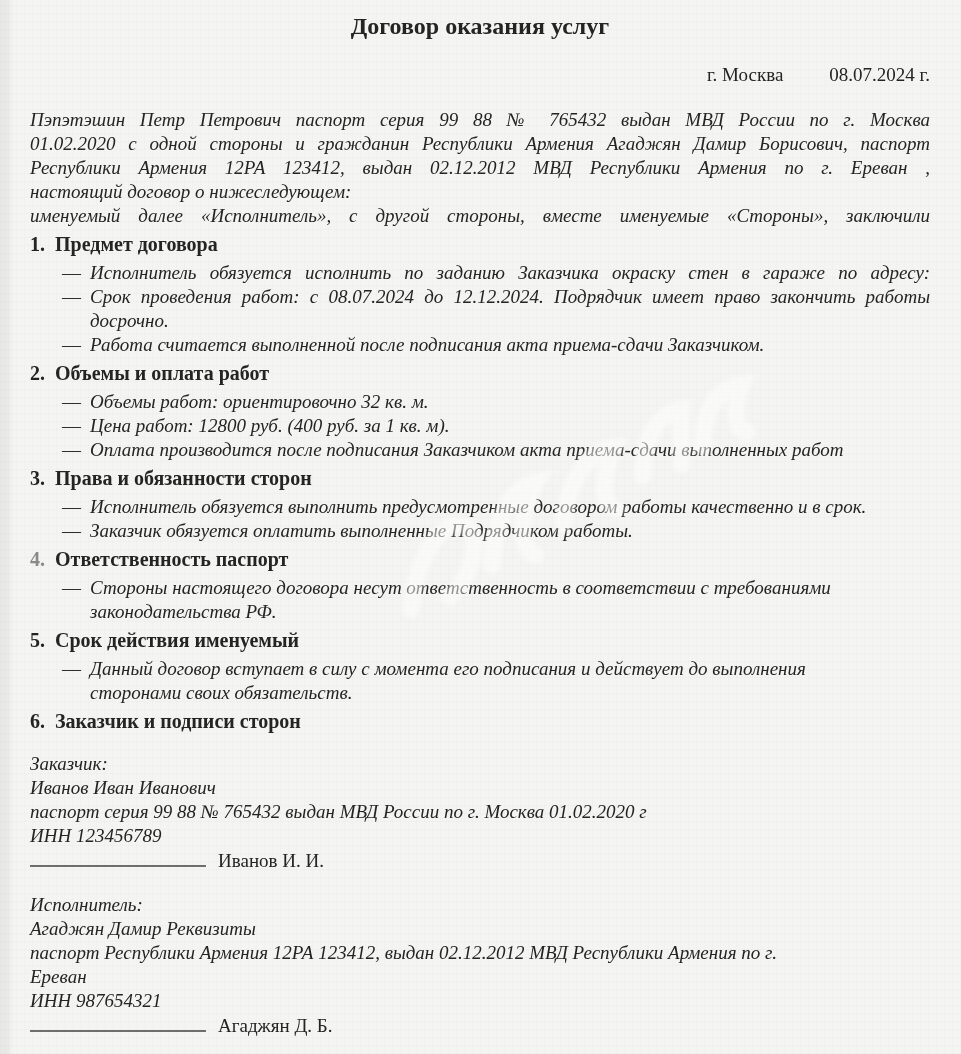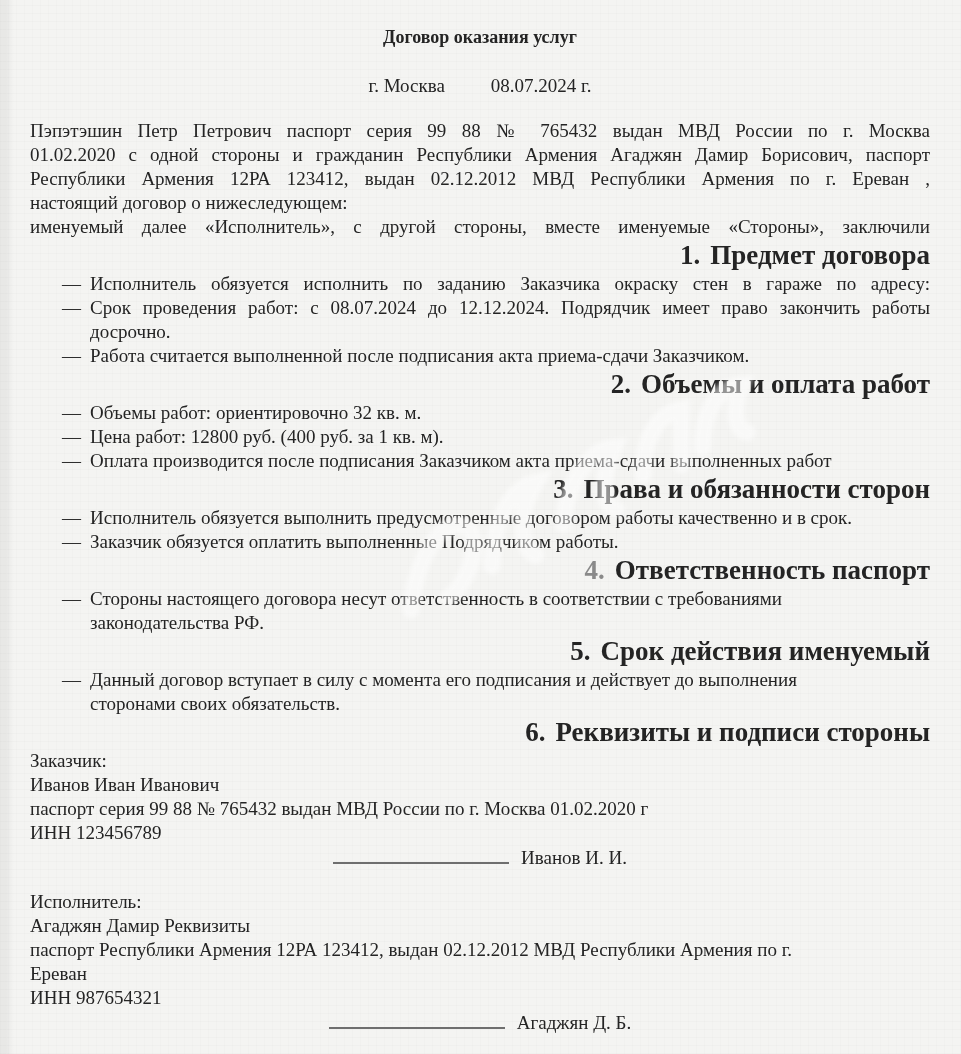--- a/index.html
+++ b/index.html
@@ -22,56 +22,56 @@
   }
   .content{
     position:absolute;
     left:30px; right:31px; top:12px;
     font-size:19px;
     line-height:24px;
   }
   .title{
     text-align:center;
     font-weight:bold;
-    font-size:18px;
+    font-size:24px;
     line-height:26px;
-    margin:12px;
+    margin:1px;
   }
   .dateline{
     display:flex;
-    justify-content:center;
+    justify-content:flex-end;
     margin-top:24px;
     line-height:24px;
     gap:46px;
   }
   .intro{
     margin-top:21px;
   }
-  .ln{ line-height:24px; }
+  .ln{ line-height:24px;font-style:italic; }
   .j{ text-align:justify; text-align-last:justify; }
   .sec-h{
-    text-align:right;
+    text-align:left;
     font-weight:bold;
-    font-size:27px;
+    font-size:20px;
     line-height:25px;
     margin:4px 0;
   }
   .sec-h .num{ margin-right:10px; }
   .sec-h .num.dim{ color:#8a8a8a; font-weight:600; }
   .li{
     position:relative;
     margin-left:60px;
   }
   .li .dash{
     position:absolute;
     left:-28px; top:0;
   }
-  .req{ margin-top:4px; }
+  .req{ margin-top:18px; }
   .req2{ margin-top:20px; }
-  .sig-row{ line-height:24px;text-align:center; }
+  .sig-row{ line-height:24px; }
   .sig-line{
     display:inline-block;
     width:176px;
     height:17px;
     border-bottom:2px solid #6e6e6e;
     margin-right:12px;
     vertical-align:baseline;
   }
   .watermark{
     position:absolute;
@@ -161,21 +161,21 @@
     <h2 class="sec-h">
       <span class="num">5.</span><span>Срок действия именуемый</span>
     </h2>
     <div class="li">
       <span class="dash">—</span>
       <div class="ln">Данный договор вступает в силу с момента его подписания и действует до выполнения</div>
       <div class="ln">сторонами своих обязательств.</div>
     </div>
 
     <h2 class="sec-h">
-      <span class="num">6.</span><span>Реквизиты и подписи стороны</span>
+      <span class="num">6.</span><span>Заказчик и подписи сторон</span>
     </h2>
 
     <div class="req">
       <div class="ln">Заказчик:</div>
       <div class="ln">Иванов Иван Иванович</div>
       <div class="ln">паспорт серия 99 88 № 765432 выдан МВД России по г. Москва 01.02.2020 г</div>
       <div class="ln">ИНН 123456789</div>
       <div class="sig-row">
         <span class="sig-line"></span><span>Иванов И. И.</span>
       </div>

